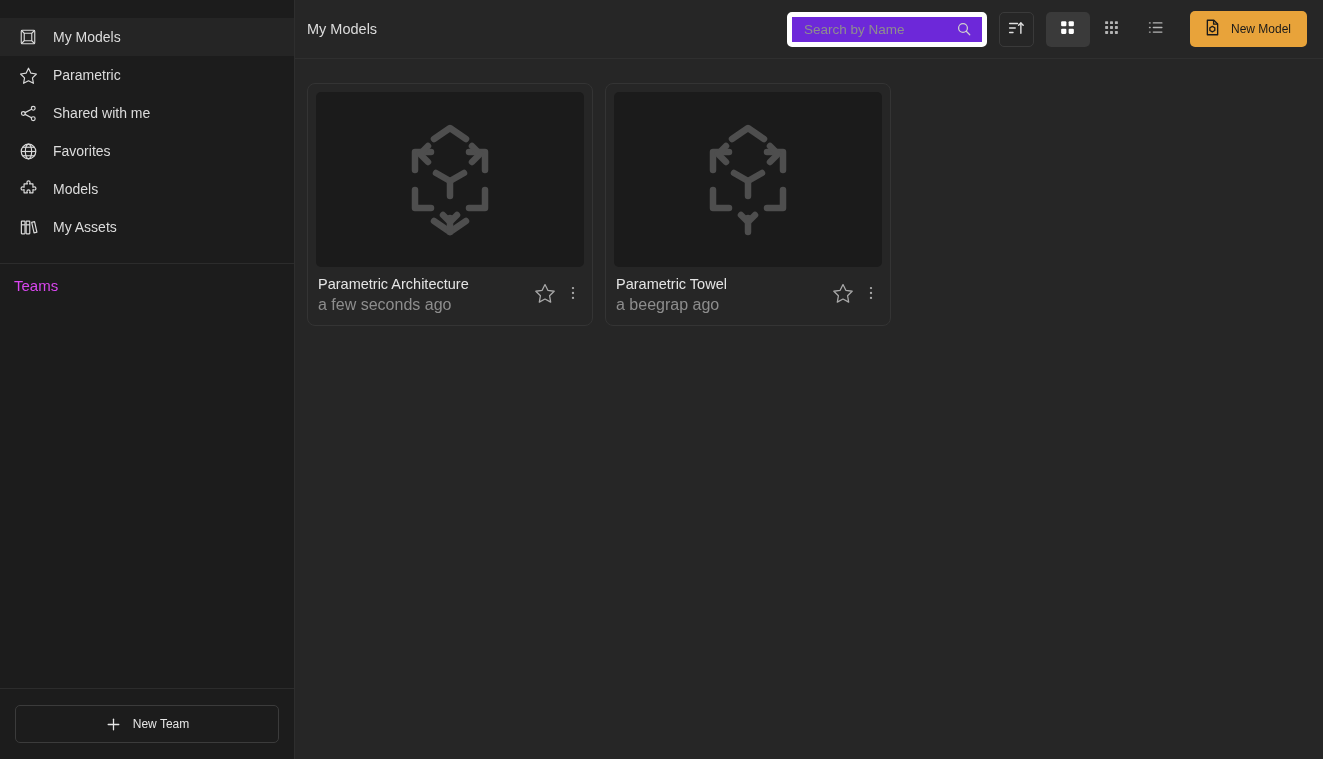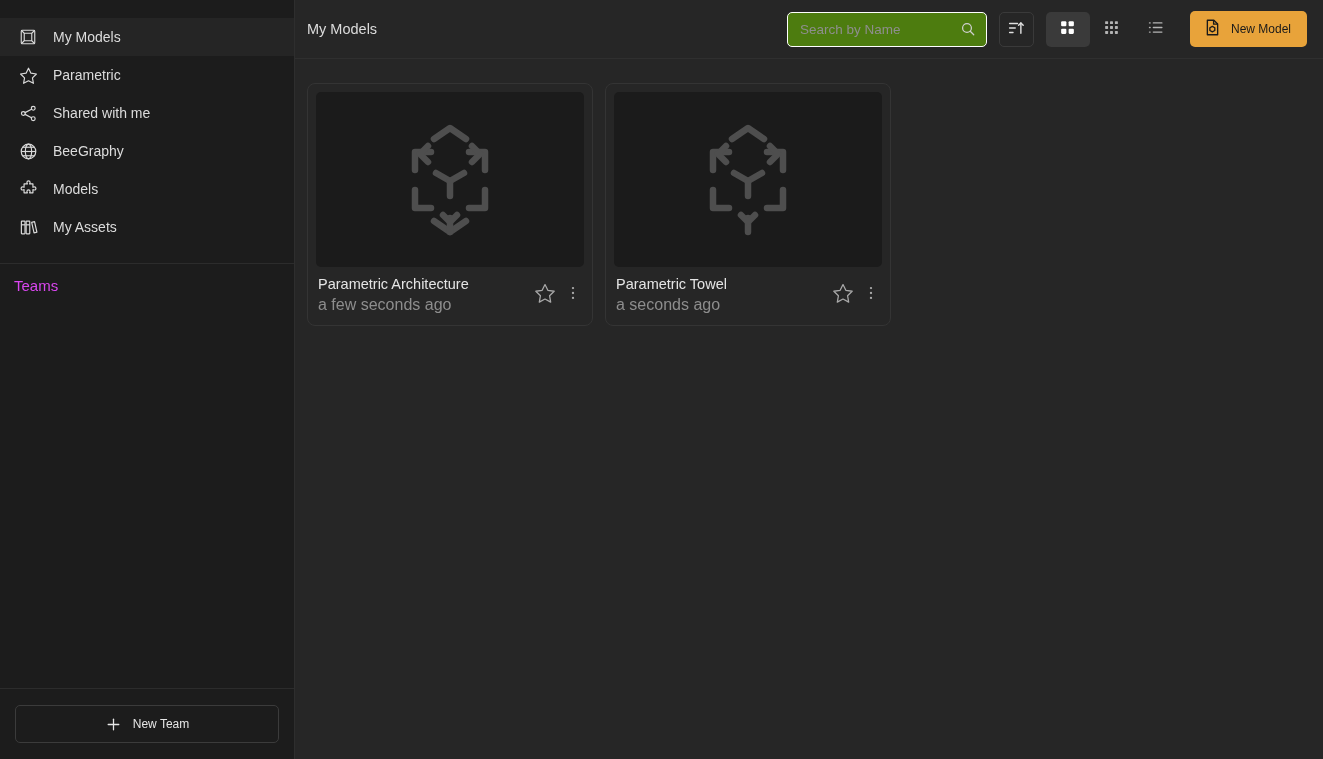--- a/index.html
+++ b/index.html
@@ -203,23 +203,23 @@
 
   .topbar-right {
     display: flex;
     align-items: center;
     gap: 12px;
   }
 
   .search-box {
     width: 200px;
     height: 35px;
-    border: 1px solid #ffffff;
+    border: 5px solid #ffffff;
     border-radius: 5px;
-    background: #4d7c0f;
+    background: #6d28d9;
     display: flex;
     align-items: center;
     padding: 0 10px 0 12px;
   }
 
   .search-input {
     flex: 1 1 auto;
     background: transparent;
     border: none;
     outline: none;
@@ -440,21 +440,21 @@
       <div class="nav-item">
         <span class="nav-icon">
           <svg width="19" height="19" viewBox="0 0 24 24" fill="none" stroke="currentColor" stroke-width="1.5">
             <circle cx="12" cy="12" r="9.2"></circle>
             <ellipse cx="12" cy="12" rx="4" ry="9.2"></ellipse>
             <line x1="2.8" y1="12" x2="21.2" y2="12"></line>
             <line x1="4.3" y1="6.6" x2="19.7" y2="6.6"></line>
             <line x1="4.3" y1="17.4" x2="19.7" y2="17.4"></line>
           </svg>
         </span>
-        <span class="nav-label">BeeGraphy</span>
+        <span class="nav-label">Favorites</span>
       </div>
 
       <div class="nav-item">
         <span class="nav-icon">
           <svg width="19" height="19" viewBox="0 0 24 24" fill="none" stroke="currentColor" stroke-width="1.5" stroke-linejoin="round">
             <path d="M10 3.2a2 2 0 0 1 4 0c0 .9-.6 1.2-.6 1.8h4.2v4.2c.6 0 .9-.6 1.8-.6a2 2 0 0 1 0 4c-.9 0-1.2-.6-1.8-.6v4.2h-4.2c0-.6.6-.9.6-1.8a2 2 0 0 0-4 0c0 .9.6 1.2.6 1.8H6.4v-4.2c-.6 0-.9.6-1.8.6a2 2 0 0 1 0-4c.9 0 1.2.6 1.8.6V5h4.2c0-.6-.6-.9-.6-1.8z"></path>
           </svg>
         </span>
         <span class="nav-label">Models</span>
       </div>
@@ -641,21 +641,21 @@
               <polyline points="87,72 87,90 71,90"></polyline>
               <polyline points="38,55 52,63 66,55"></polyline>
               <line x1="52" y1="63" x2="52" y2="78"></line>
               <polyline points="30,28 22,36 30,44"></polyline>
               <polyline points="74,28 82,36 74,44"></polyline>
             </svg>
           </div>
           <div class="card-footer">
             <div class="card-meta">
               <div class="card-title">Parametric Towel</div>
-              <div class="card-time">a seconds ago</div>
+              <div class="card-time">a beegrap ago</div>
             </div>
             <div class="card-actions">
               <button class="icon-btn">
                 <span>
                   <svg width="22" height="22" viewBox="0 0 24 24" fill="none" stroke="currentColor" stroke-width="1.4" stroke-linejoin="round">
                     <polygon points="12 2.8 15.1 9.1 22 10.1 17 15 18.2 21.9 12 18.6 5.8 21.9 7 15 2 10.1 8.9 9.1"></polygon>
                   </svg>
                 </span>
               </button>
               <button class="kebab-btn">

